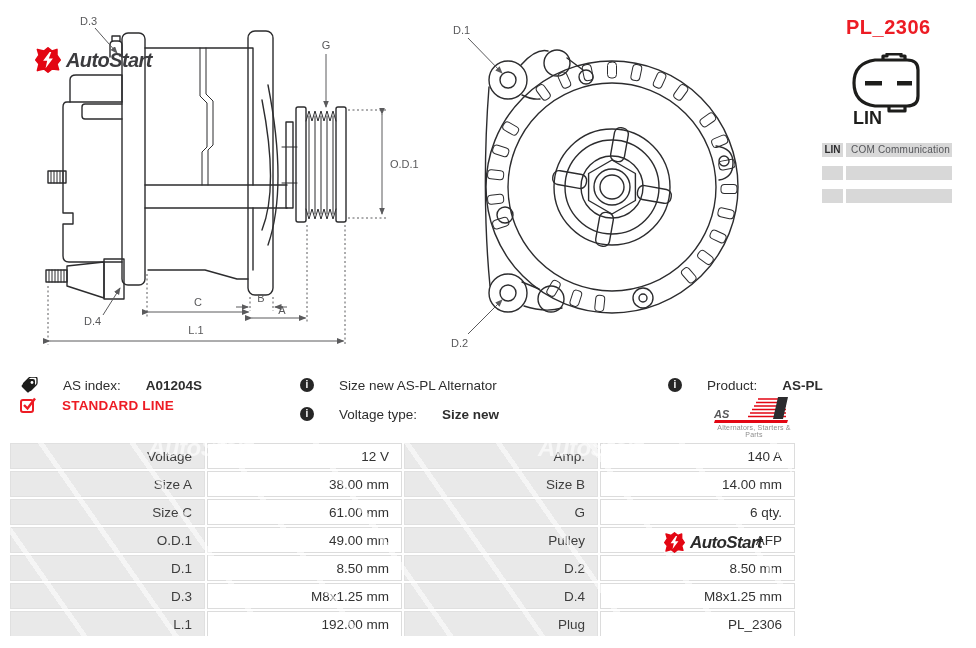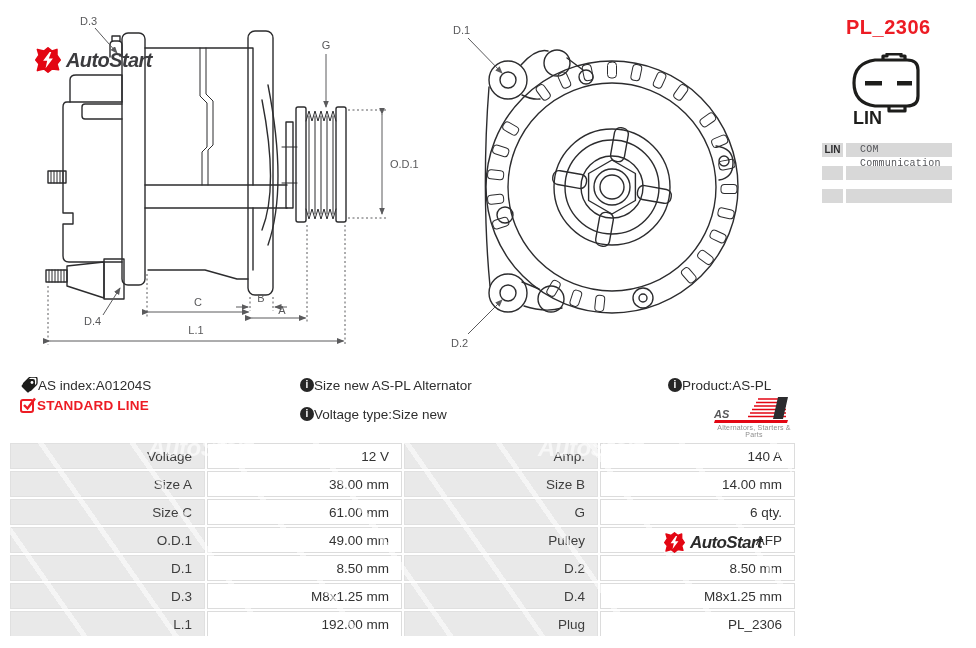--- a/index.html
+++ b/index.html
@@ -11,34 +11,34 @@
   .thin{stroke-width:1;}
   .dim{stroke:#5a5a5c;stroke-width:1;fill:none;}
   .dot{stroke-dasharray:2 2.5;}
   
   .plug-code{left:846px;top:16px;font-size:20px;font-weight:bold;color:#ed1c24;letter-spacing:.5px;}
   .lin-label{left:853px;top:108px;font-size:18px;font-weight:bold;color:#1d1d1b;}
   .mini-table{left:822px;top:143px;width:133px;}
   .mini-row{display:grid;grid-template-columns:21px 106px;column-gap:3px;margin-bottom:9px;}
   .mini-cell{height:14px;background:#d8d8d8;font-size:10px;line-height:14px;color:#55565a;}
   .mini-key{text-align:center;font-weight:bold;color:#2c2c2e;}
-  .mini-val{padding-left:14px;letter-spacing:.2px;font-family:Liberation Mono, monospace;}
+  .mini-val{padding-left:5px;letter-spacing:.2px;}
   
   .as-logo{display:flex;align-items:center;gap:5px;}
   .as-logo .txt{font-weight:bold;font-style:italic;letter-spacing:-.6px;}
   .logo-top{left:35px;top:47px;}
   .logo-top .txt{font-size:20px;color:#3b3b3e;}
   .logo-cell{left:664px;top:532px;z-index:5;}
   .logo-cell .txt{font-size:17px;color:#2b2b2b;}
   
-  .info-row{display:flex;align-items:center;gap:0;font-size:13.5px;height:18px;}
+  .info-row{display:flex;align-items:center;gap:25px;font-size:13.5px;height:18px;}
   .info-i{display:inline-block;width:14px;height:14px;border-radius:50%;background:#262626;color:#fff;
           font-size:10px;font-weight:bold;line-height:14px;text-align:center;flex:0 0 auto;}
   .red-line{color:#ed1c24;font-weight:bold;letter-spacing:.2px;}
-  b{font-weight:normal;}
+  b{font-weight:bold;}
   .aspl-caption{left:712px;top:424px;width:84px;text-align:center;font-size:7px;color:#8f8f8f;letter-spacing:.2px;}
   
   .spec{left:10px;top:443px;display:grid;grid-template-columns:195px 195px 194px 195px;
         grid-auto-rows:26px;gap:2px;font-size:13.5px;}
   .spec>div{line-height:26px;text-align:right;padding-right:12px;box-sizing:border-box;border:1px solid #dcdcdc;}
   .spec .lab{background:#e9e9e9;color:#3e3e3e;border-color:#e0e0e0;}
   .spec .val{background:#fff;color:#333;}
   
   .wm{left:0;top:430px;width:792px;height:212px;pointer-events:none;z-index:4;
       background:repeating-linear-gradient(55deg,rgba(255,255,255,0) 0 70px,rgba(255,255,255,.55) 70px 75px);}

